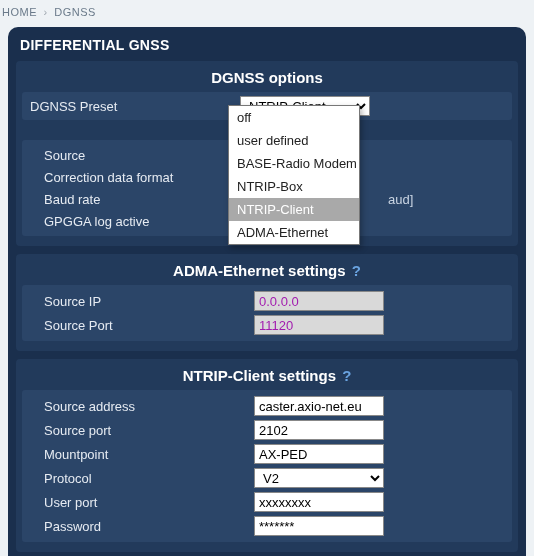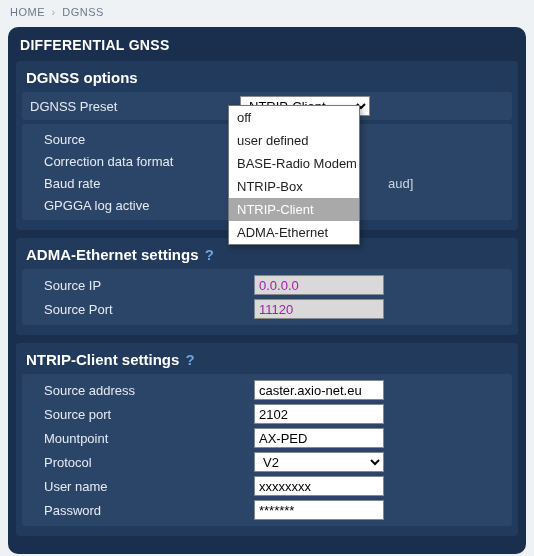--- a/index.html
+++ b/index.html
@@ -4,21 +4,21 @@
 <style>
   * { box-sizing: border-box; margin: 0; padding: 0; }
   body {
     font-family: Arial, Helvetica, sans-serif;
     background: #eef2f5;
     width: 534px;
     font-size: 13px;
     color: #333;
   }
   .breadcrumb {
-    padding: 6px 10px;
+    padding: 6px 2px;
     font-size: 11px;
     color: #6a7a8a;
     letter-spacing: 0.5px;
   }
   .breadcrumb span { color: #6a7a8a; }
   .breadcrumb .sep { margin: 0 3px; color: #a0a8b0; }
   .panel {
     background: #1a2f4d;
     border-radius: 10px;
     margin: 3px 8px 8px 8px;
@@ -37,20 +37,21 @@
     margin: 0 8px 8px 8px;
     border-radius: 4px;
     padding-bottom: 6px;
     position: relative;
   }
   .section-title {
     color: #fff;
     font-weight: bold;
     font-size: 15px;
     padding: 8px 10px 6px 10px;
+    text-align: center;
   }
   .section-title .help {
     color: #6aa3e0;
     font-weight: bold;
     margin-left: 2px;
     cursor: pointer;
   }
   .inner-block {
     background: #2b4568;
     margin: 0 6px 4px 6px;
@@ -108,21 +109,21 @@
     cursor: pointer;
     color: #222;
     white-space: nowrap;
   }
   .dropdown-box .opt.selected {
     background: #a9a9a9;
     color: #fff;
   }
   .row-top {
     background: #2b4568;
-    margin: 0 6px 4px 6px;
+    margin: 0 6px 20px 6px;
     border-radius: 3px;
     padding: 4px 8px;
     display: flex;
     align-items: center;
     min-height: 26px;
   }
   .row-top .label { flex: 0 0 210px; }
 </style>
 </head>
 <body>
@@ -208,21 +209,21 @@
         <div class="label">Mountpoint</div>
         <input type="text" value="AX-PED" style="">
       </div>
       <div class="row">
         <div class="label">Protocol</div>
         <select>
           <option>V2</option>
         </select>
       </div>
       <div class="row">
-        <div class="label">User name</div>
+        <div class="label">User port</div>
         <input type="text" value="xxxxxxxx" style="">
       </div>
       <div class="row">
         <div class="label">Password</div>
         <input type="text" value="*******" style="">
       </div>
     </div>
   </div>
 
 </div>

